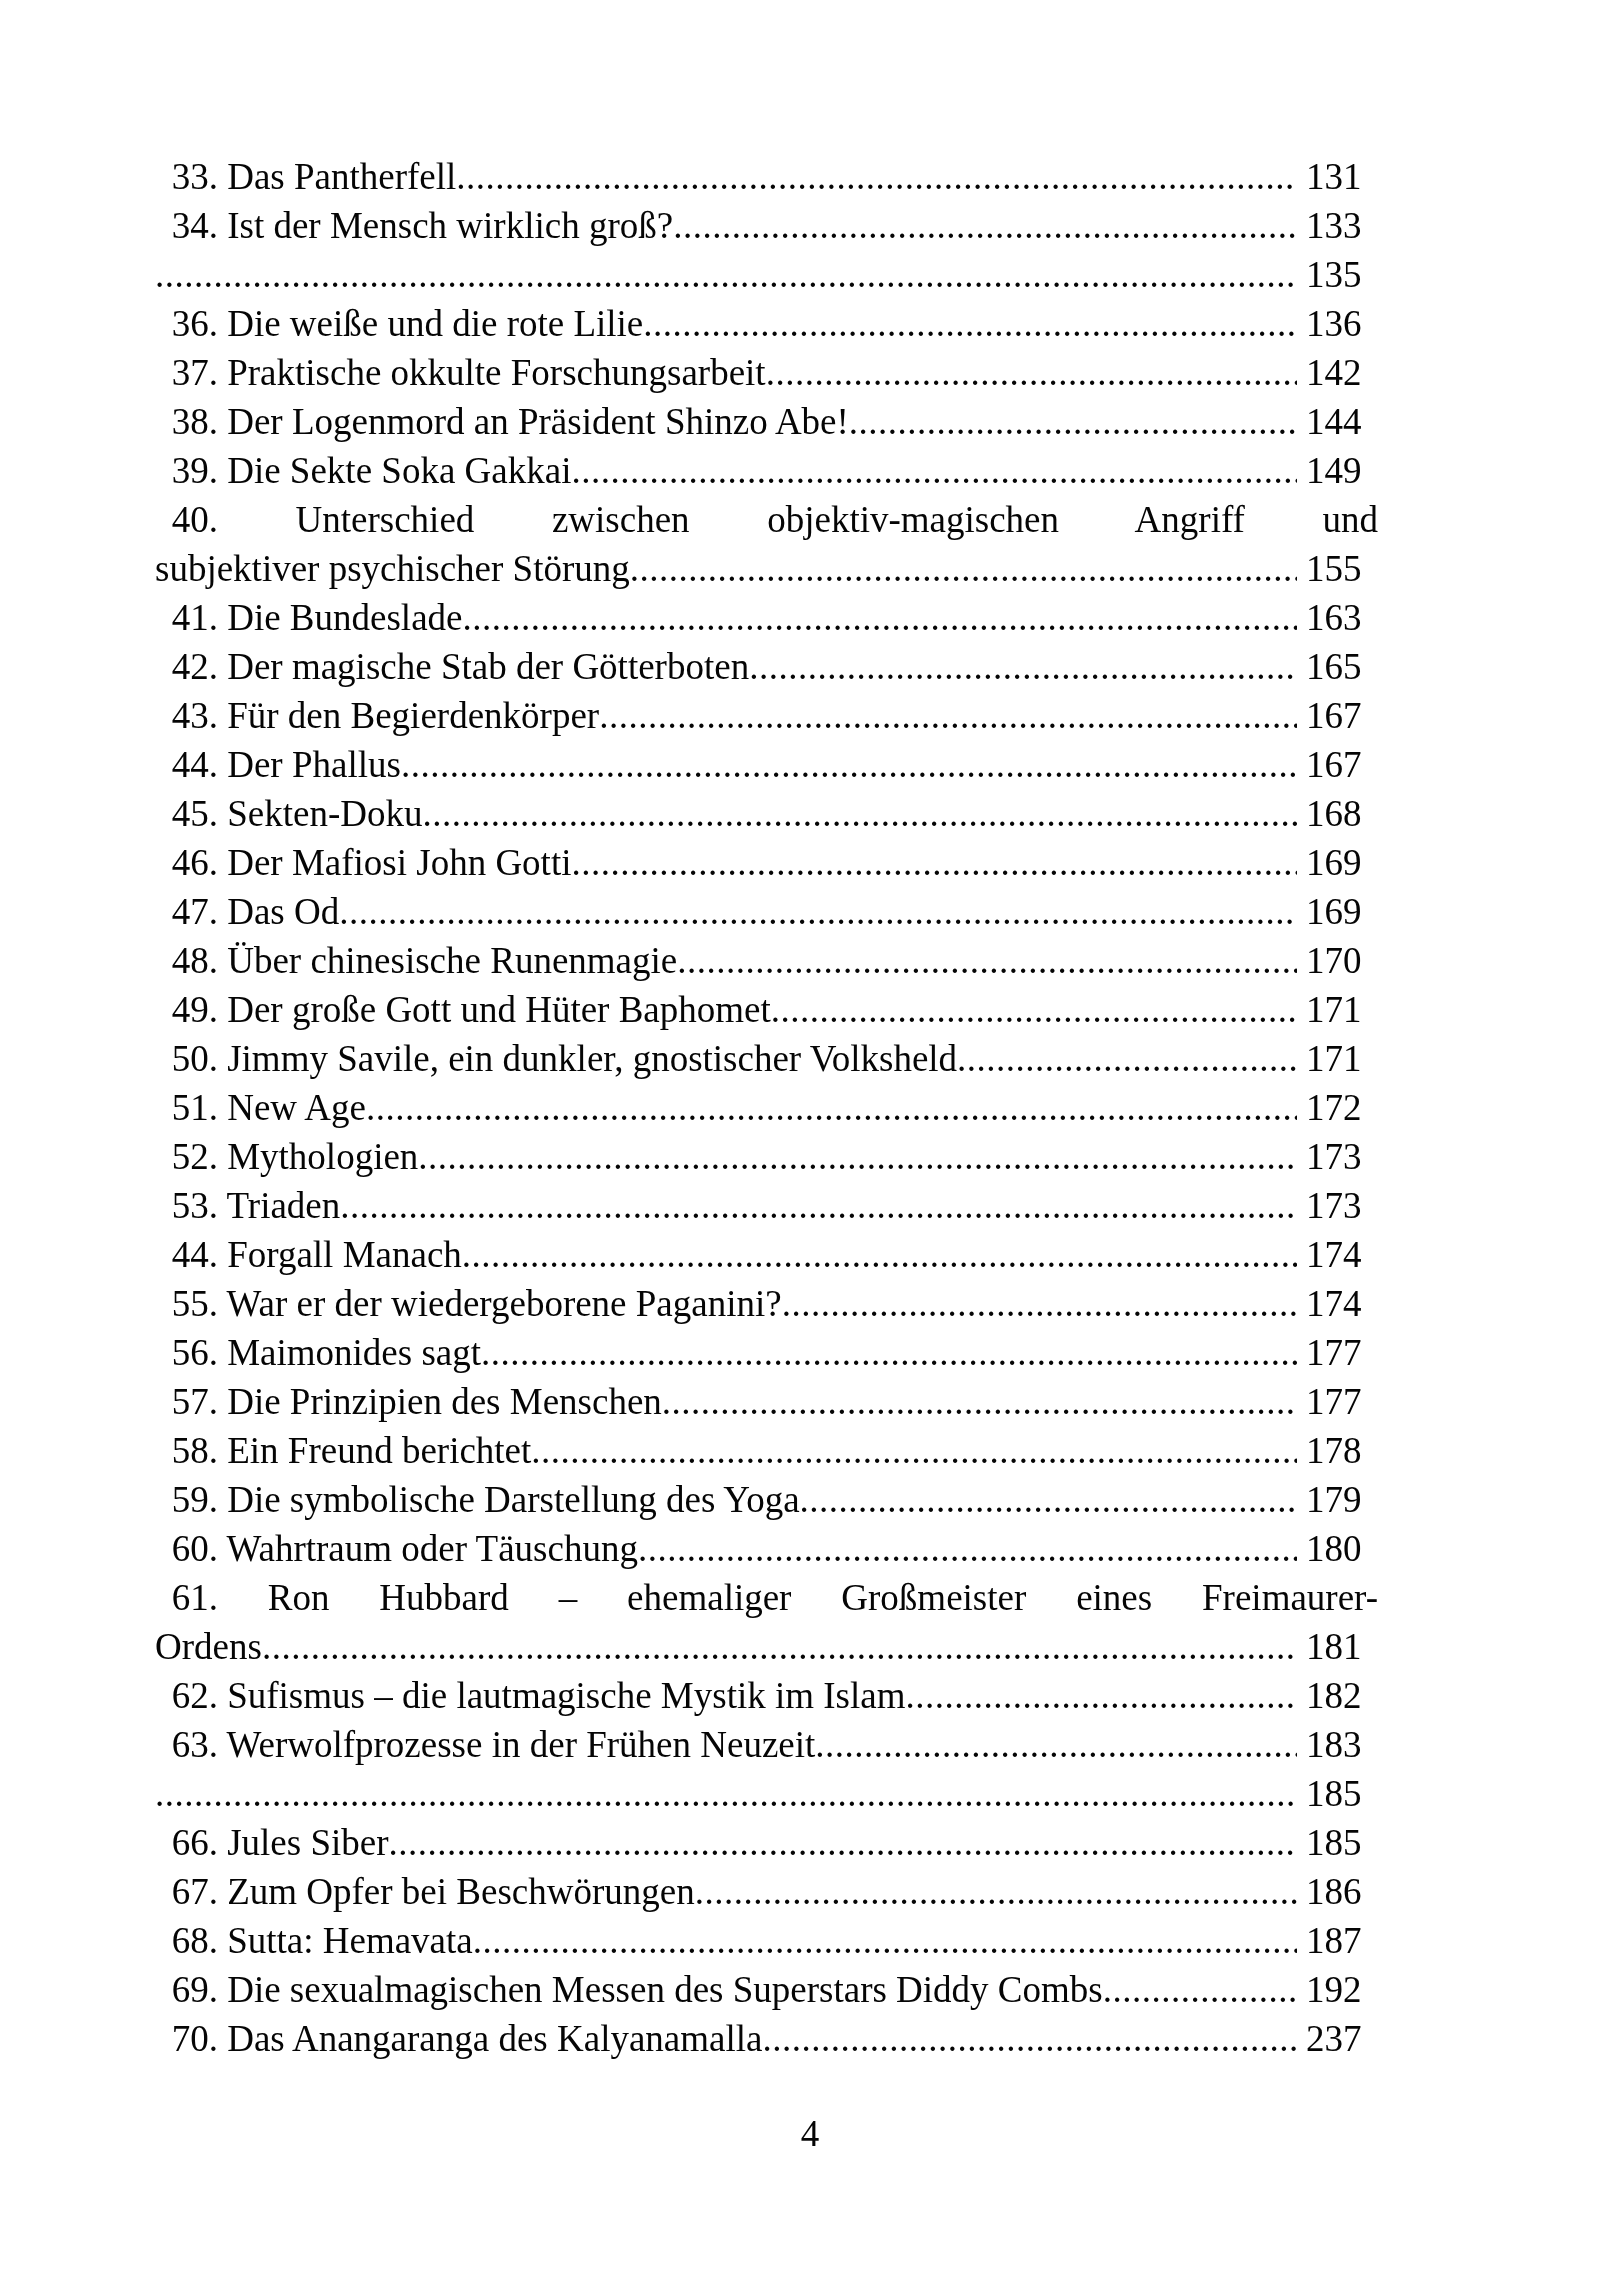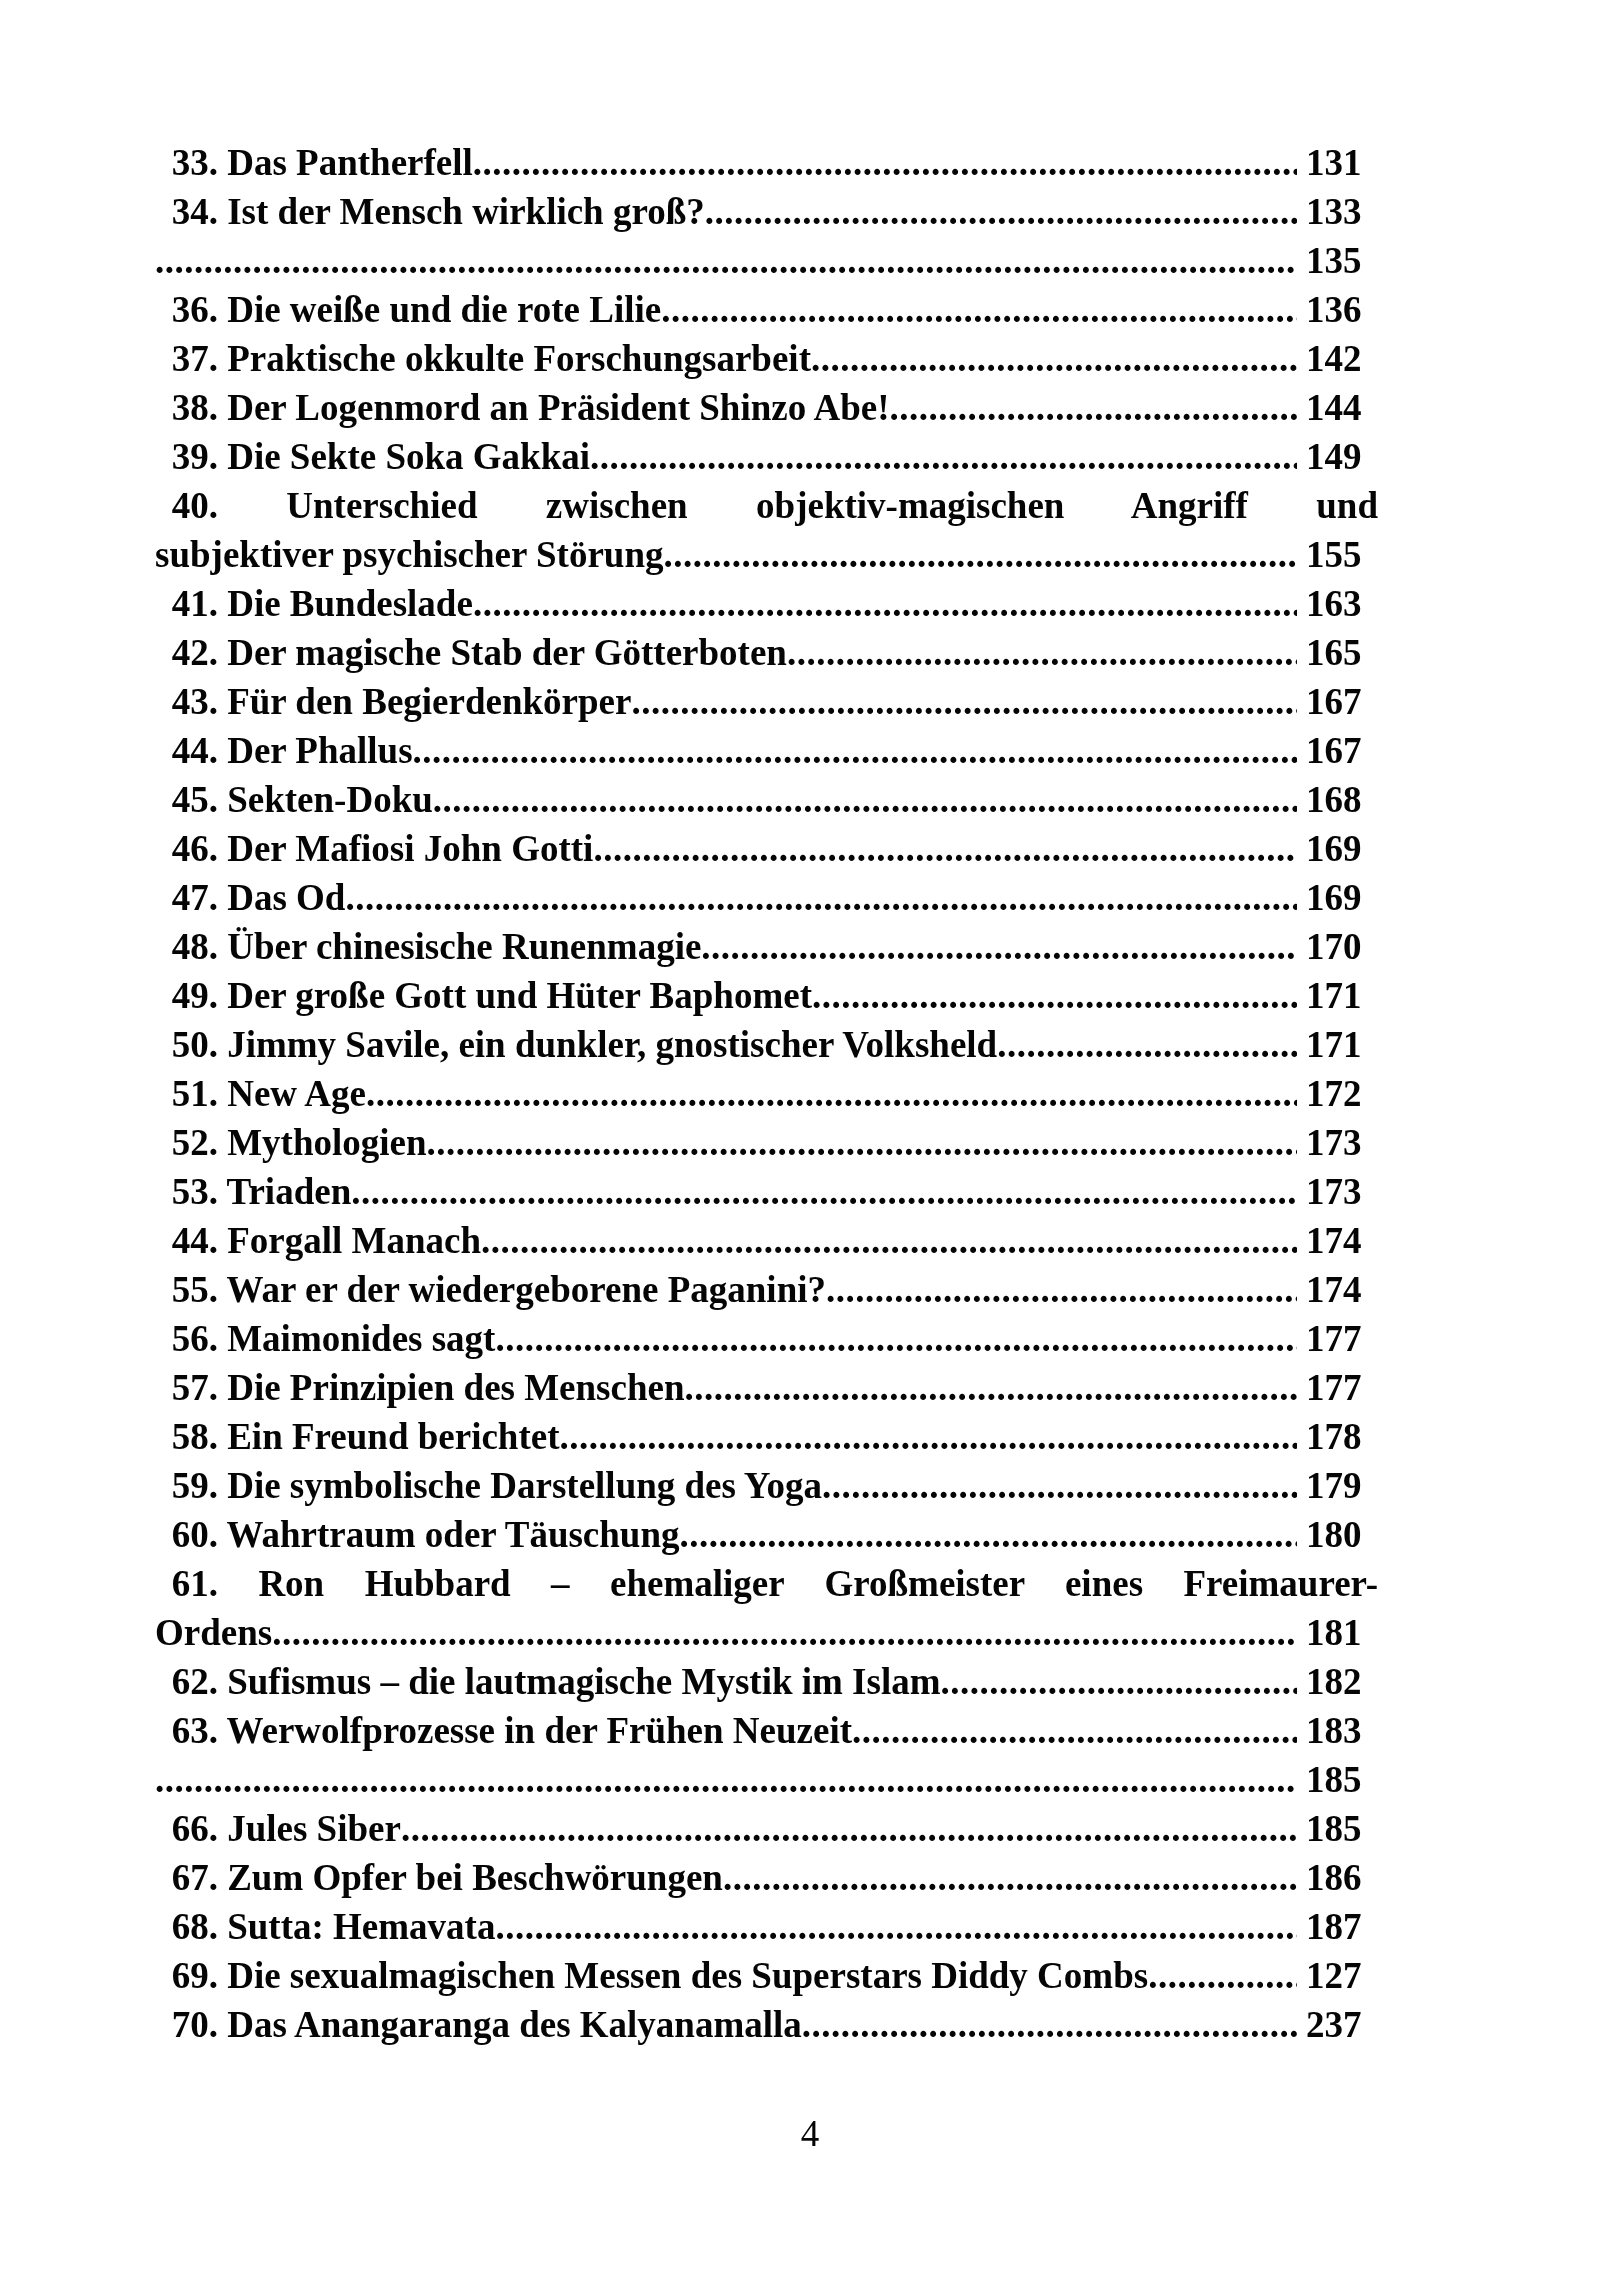--- a/index.html
+++ b/index.html
@@ -10,23 +10,22 @@
     background: #ffffff;
     color: #050505;
     font-family: "Liberation Serif", "DejaVu Serif", serif;
     font-size: 37px;
     overflow: hidden;
   }
   .toc {
     position: absolute;
     left: 155px;
     right: 242px;
-    top: 138px;
+    top: 152px;
     line-height: 49px;
-    font-weight: bold;
   }
   .entry {
     display: flex;
     align-items: baseline;
   }
   .entry .label {
     white-space: nowrap;
     padding-left: 16.7px; 
   }
   .entry.cont .label {
@@ -280,21 +279,21 @@
 
   <div class="entry">
     <span class="label">68. Sutta: Hemavata</span>
         <span class="leader"></span>
         <span class="pagenum">187</span>
   </div>
 
   <div class="entry">
     <span class="label">69. Die sexualmagischen Messen des Superstars Diddy Combs</span>
         <span class="leader"></span>
-        <span class="pagenum">127</span>
+        <span class="pagenum">192</span>
   </div>
 
   <div class="entry">
     <span class="label">70. Das Anangaranga des Kalyanamalla</span>
         <span class="leader"></span>
         <span class="pagenum">237</span>
   </div>
 </div>
 
   <div class="footer">

